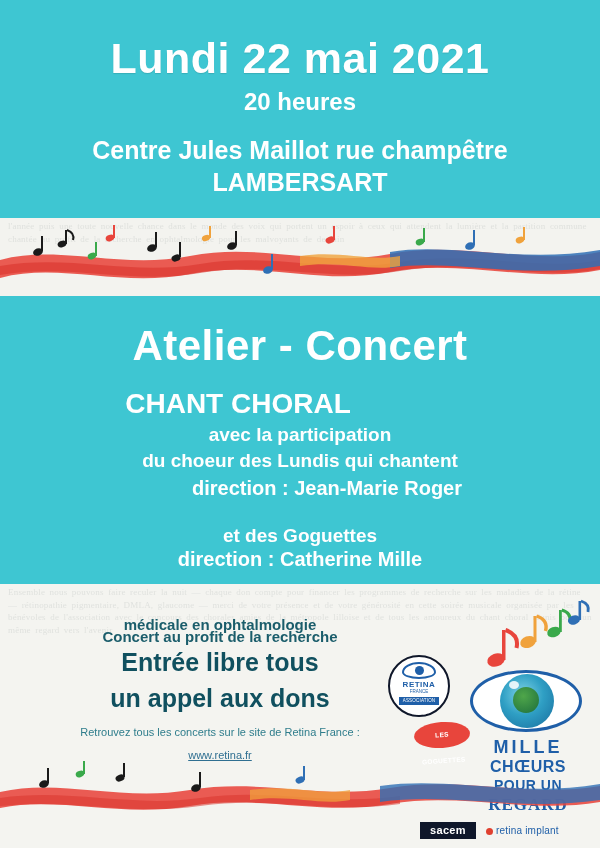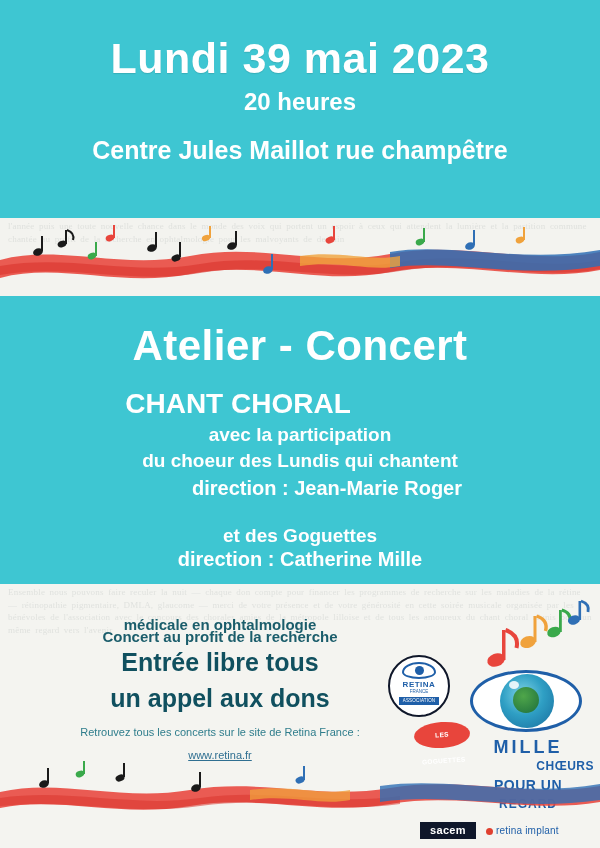--- a/index.html
+++ b/index.html
@@ -343,23 +343,23 @@
     top: 140px;
     width: 132px;
     text-align: center;
     color: #1f5fa8;
     font-weight: bold;
     font-size: 16px;
     line-height: 19px;
     letter-spacing: 0.5px;
   }
   .mille-text .l1 { font-size: 18px; letter-spacing: 3px; }
-  .mille-text .l2 { font-size: 12px; text-align: right; }
+  .mille-text .l2 { font-size: 16px; }
   .mille-text .l3 { font-size: 14px; }
-  .mille-text .l4 { font-size: 12px; letter-spacing: 1px; }
+  .mille-text .l4 { font-size: 17px; letter-spacing: 1px; font-family: Liberation Serif, serif; }
 
   .notes-cluster {
     position: absolute;
     left: 0;
     top: 0;
     width: 132px;
     height: 80px;
   }
 
   
@@ -404,23 +404,24 @@
 <div class="poster">
 
   <div class="band-top"></div>
   <div class="band-white-strip"></div>
   <div class="band-mid"></div>
   <div class="band-bottom-white"></div>
 
   <div class="ghost-text ghost-top">l'année puis une toute nouvelle chance dans le monde des voix qui portent un espoir à ceux qui attendent la lumière et la partition commune chantée au profit de la recherche en ophtalmologie pour les malvoyants de demain</div>
   <div class="ghost-text ghost-bottom">Ensemble nous pouvons faire reculer la nuit — chaque don compte pour financer les programmes de recherche sur les maladies de la rétine — rétinopathie pigmentaire, DMLA, glaucome — merci de votre présence et de votre générosité en cette soirée musicale organisée par les bénévoles de l'association avec le concours des chorales amies de la métropole lilloise et de tous les amoureux du chant choral réunis pour un même regard vers l'avenir</div>
 
-  <div class="title-main">Lundi 39 mai 2023</div>
+  <div class="title-main">Lundi 22 mai 2021</div>
   <div class="title-hour">20 heures</div>
   <div class="venue-line1">Centre Jules Maillot   rue champêtre</div>
+  <div class="venue-line2">LAMBERSART</div>
 
   <div class="streak streak-top">
     <svg width="600" height="70" viewBox="0 0 600 70" xmlns="http://www.w3.org/2000/svg">
       <path d="M0,38 C60,22 120,48 190,34 C260,20 320,46 390,32 C460,18 530,44 600,30 L600,48 C530,62 460,36 390,50 C320,64 260,38 190,52 C120,66 60,40 0,56 Z" fill="#e8453c" opacity="0.88"></path>
       <path d="M0,44 C70,32 130,54 200,42 C270,30 330,52 400,40 C470,28 540,50 600,38 L600,47 C540,59 470,37 400,49 C330,61 270,39 200,51 C130,63 70,41 0,53 Z" fill="#d9342d" opacity="0.6"></path>
       <path d="M390,30 C450,20 520,42 600,28 L600,44 C520,58 450,36 390,46 Z" fill="#2f6fb5" opacity="0.85"></path>
       <path d="M300,34 C340,28 370,40 400,34 L400,44 C370,50 340,38 300,44 Z" fill="#f0a23c" opacity="0.8"></path>
       <g fill="#1a1a1a">
         <ellipse cx="38" cy="30" rx="5" ry="3.6" transform="rotate(-20 38 30)"></ellipse>
           <rect x="41" y="14" width="2" height="15"></rect>

